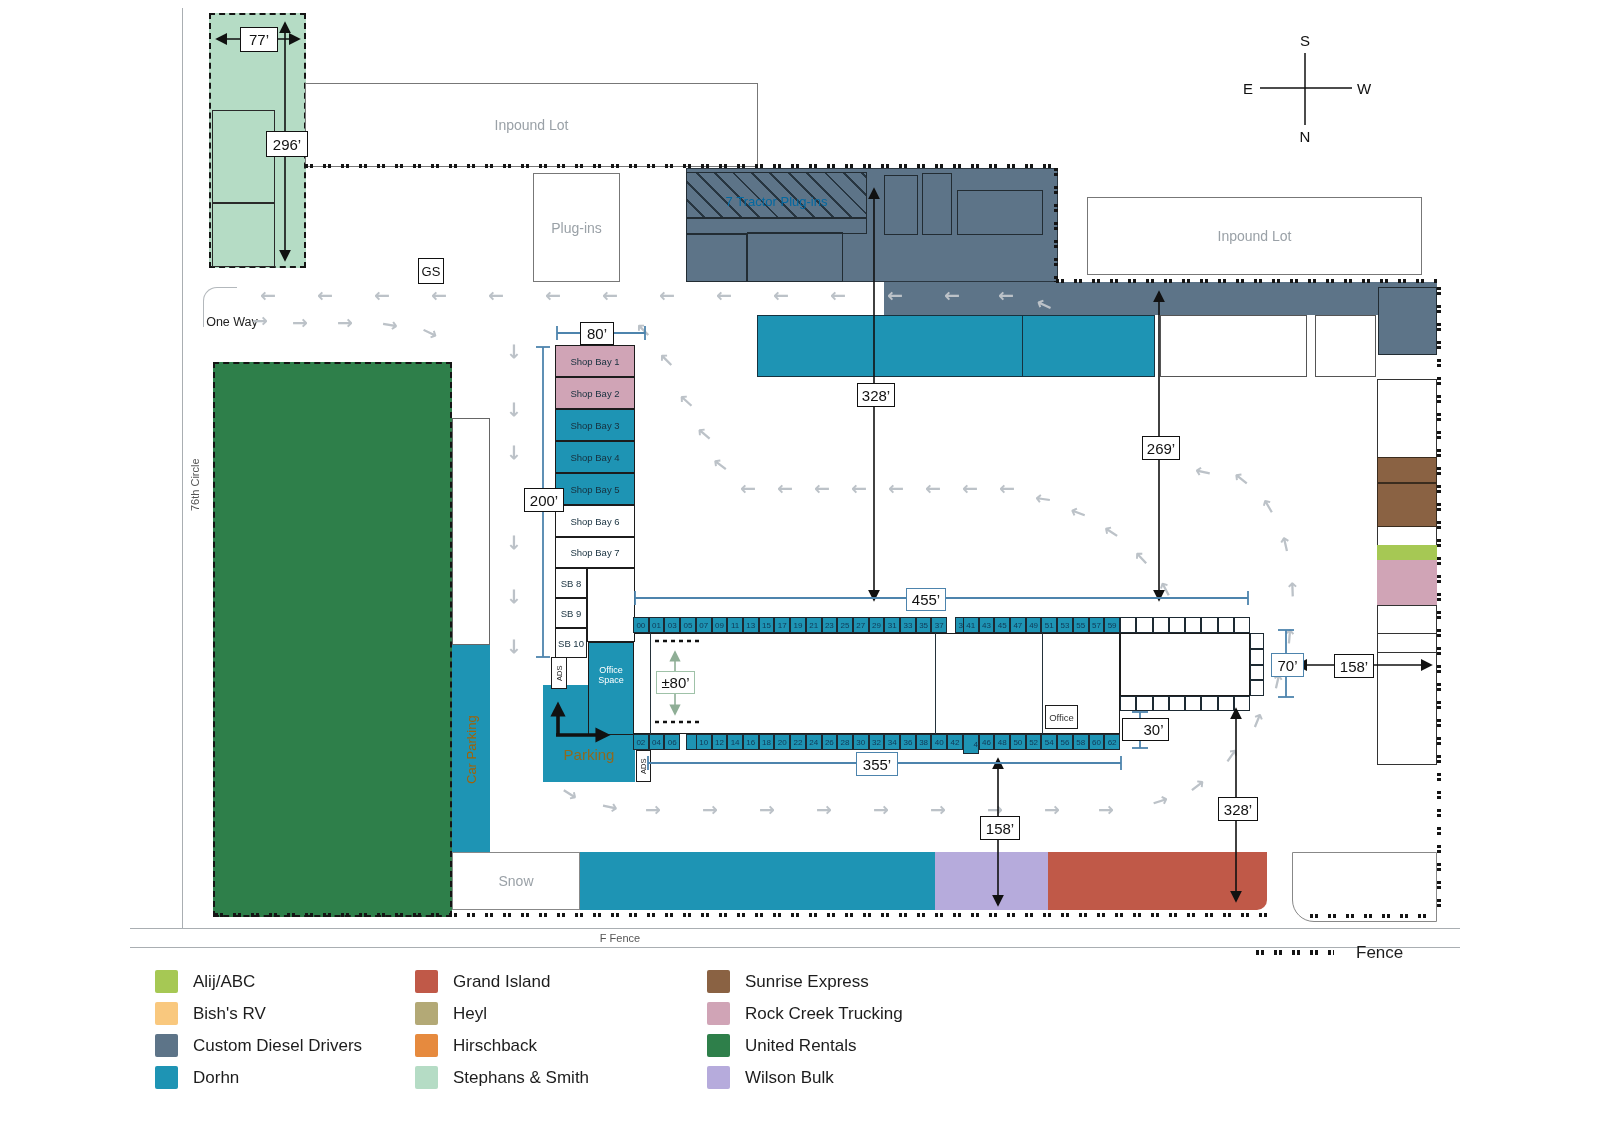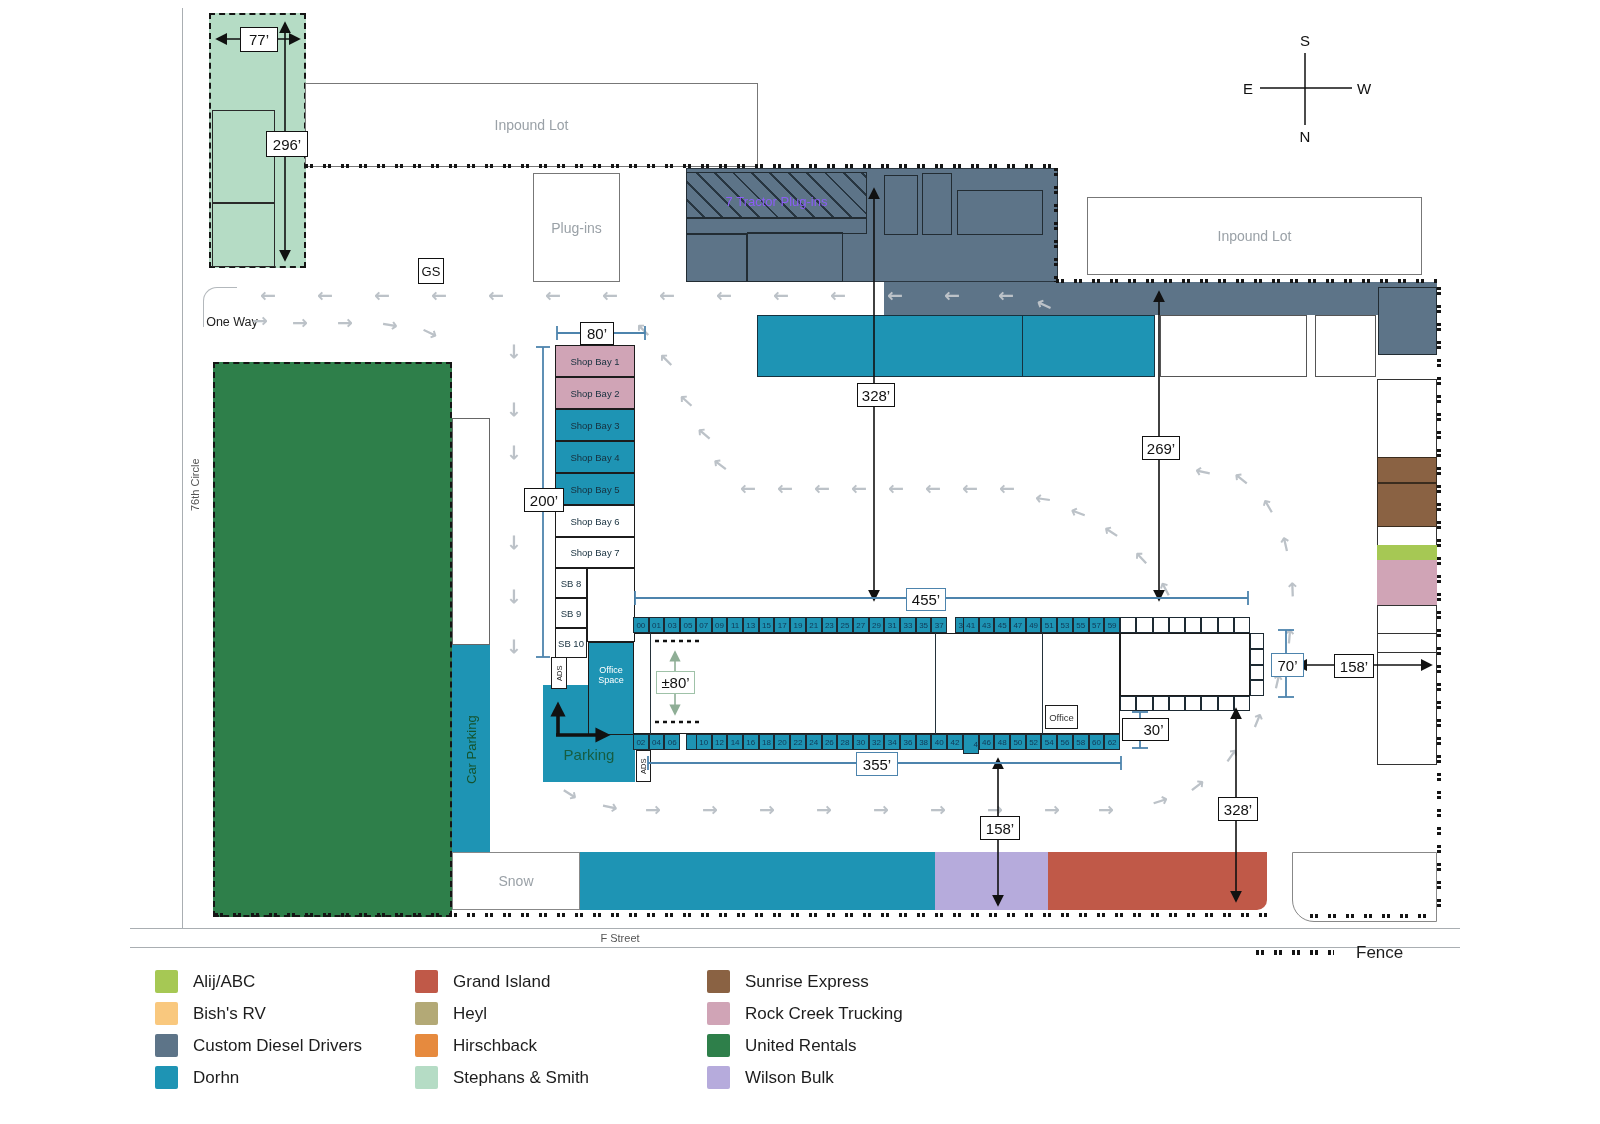--- a/index.html
+++ b/index.html
@@ -1,21 +1,21 @@
 <!DOCTYPE html>
 <html><head>
 <meta charset="utf-8">
 <style>
   html,body{margin:0;padding:0;background:#fff;}
   #plan{position:relative;width:1600px;height:1124px;background:#fff;overflow:hidden;
         font-family:"Liberation Sans",sans-serif;}
   .box{position:absolute;box-sizing:border-box;}
   .lbl{position:absolute;display:flex;align-items:center;justify-content:center;text-align:center;}
   .gray-lbl{color:#9aa1a7;font-size:14px;}
-  .teal-lbl{color:#14532d;}
+  .teal-lbl{color:#a16207;}
   .dimlabel{position:absolute;background:#fff;border:1.7px solid #111;display:flex;align-items:center;
             justify-content:center;font-size:15px;color:#111;z-index:40;}
   .dimlabel.blue{border-color:#4d84ad;}
   .dimlabel.green{border-color:#9fc2a8;}
   .fence-h{position:absolute;height:4px;z-index:20;background:repeating-linear-gradient(90deg,#141414 0 3px,transparent 3px 5px,#141414 5px 8px,transparent 8px 18px);}
   .fence-v{position:absolute;width:4px;z-index:20;background:repeating-linear-gradient(180deg,#141414 0 3px,transparent 3px 5px,#141414 5px 8px,transparent 8px 18px);}
   .dashed-border{border:2.5px dashed #151515;}
   .thinline{position:absolute;background:#24313a;z-index:12;}
   .dock{position:absolute;box-sizing:border-box;border:1px solid #1d2a33;background:#1e94b4;color:#103a57;
         font-size:8px;display:flex;align-items:center;justify-content:center;z-index:15;}
@@ -31,36 +31,36 @@
 </style>
 </head>
 <body>
 
 <div id="plan">
 
   <div class="box" style="left:182px;top:8px;width:1px;height:920px;background:#a9aeb2;"></div>
   <div class="lbl vtext" style="left:188px;top:445px;width:14px;height:80px;font-size:11px;color:#555;">76th Circle</div>
   <div class="box" style="left:130px;top:928px;width:1330px;height:1px;background:#a9aeb2;"></div>
   <div class="box" style="left:130px;top:947px;width:1330px;height:1px;background:#a9aeb2;"></div>
-  <div class="lbl" style="left:585px;top:930px;width:70px;height:15px;font-size:11px;color:#555;">F Street</div>
+  <div class="lbl" style="left:585px;top:930px;width:70px;height:15px;font-size:11px;color:#555;">F Fence</div>
   <div class="box" style="left:203px;top:287px;width:34px;height:40px;border-left:1px solid #b3b8bc;border-top:1px solid #b3b8bc;border-top-left-radius:14px;"></div>
 
   <div class="box dashed-border" style="left:209px;top:13px;width:97px;height:255px;background:#b5dcc5;"></div>
   <div class="box" style="left:212px;top:110px;width:63px;height:93px;border:1.5px solid #2a2a2a;"></div>
   <div class="box" style="left:212px;top:203px;width:63px;height:64px;border:1.5px solid #2a2a2a;"></div>
 
   <div class="box" style="left:305px;top:83px;width:453px;height:84px;border:1px solid #777;background:#fff;"></div>
   <div class="lbl gray-lbl" style="left:305px;top:83px;width:453px;height:84px;">Inpound Lot</div>
 
   <div class="box" style="left:533px;top:173px;width:87px;height:109px;border:1px solid #777;background:#fff;"></div>
   <div class="lbl gray-lbl" style="left:533px;top:173px;width:87px;height:109px;">Plug-ins</div>
 
   <div class="box" style="left:686px;top:168px;width:372px;height:114px;background:#5d7488;border:1.5px solid #2a3640;"></div>
   <div class="box" style="left:686px;top:172px;width:181px;height:46px;border:1.5px solid #222c33;background:repeating-linear-gradient(45deg,transparent 0 11px,#273540 11px 13px);"></div>
-  <div class="lbl" style="left:686px;top:186px;width:181px;height:30px;font-size:13px;color:#8b5cf6;z-index:16;">7 Tractor Plug-ins</div>
+  <div class="lbl" style="left:686px;top:186px;width:181px;height:30px;font-size:13px;color:#0369a1;z-index:16;">7 Tractor Plug-ins</div>
   <div class="box" style="left:686px;top:218px;width:181px;height:16px;border:1.4px solid #222c33;"></div>
   <div class="box" style="left:686px;top:234px;width:61px;height:48px;border:1.4px solid #222c33;"></div>
   <div class="box" style="left:747px;top:232px;width:96px;height:50px;border:1.4px solid #222c33;"></div>
   <div class="box" style="left:884px;top:175px;width:34px;height:60px;border:1.4px solid #222c33;"></div>
   <div class="box" style="left:922px;top:173px;width:30px;height:62px;border:1.4px solid #222c33;"></div>
   <div class="box" style="left:957px;top:190px;width:86px;height:45px;border:1.4px solid #222c33;"></div>
   <div class="box" style="left:884px;top:282px;width:553px;height:33px;background:#5d7488;"></div>
   <div class="box" style="left:1378px;top:287px;width:59px;height:68px;background:#5d7488;border:1.4px solid #222c33;"></div>
 
   <div class="box" style="left:1087px;top:197px;width:335px;height:78px;border:1px solid #777;background:#fff;"></div>

